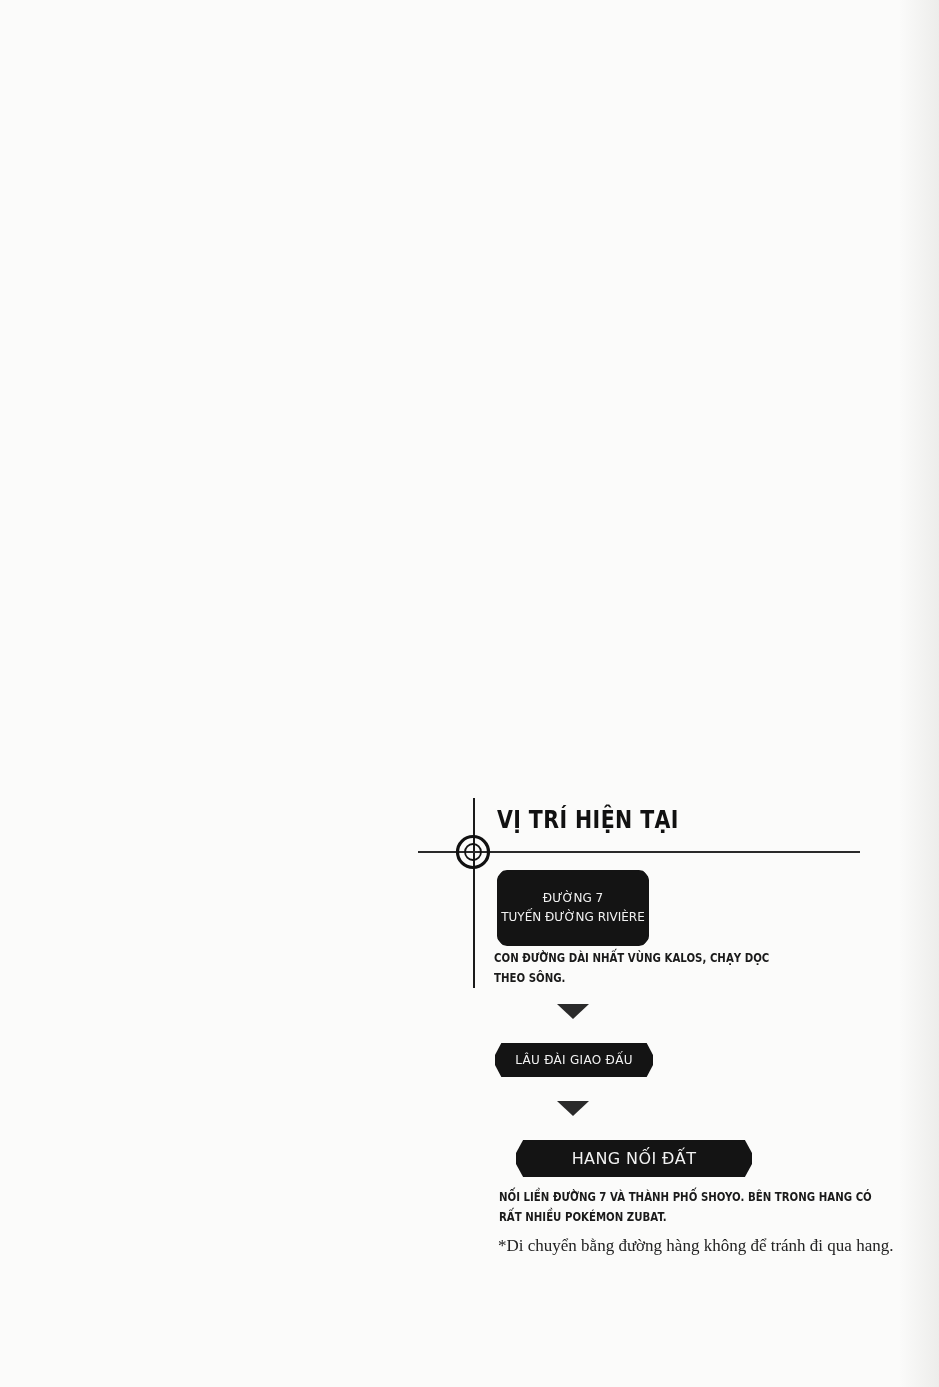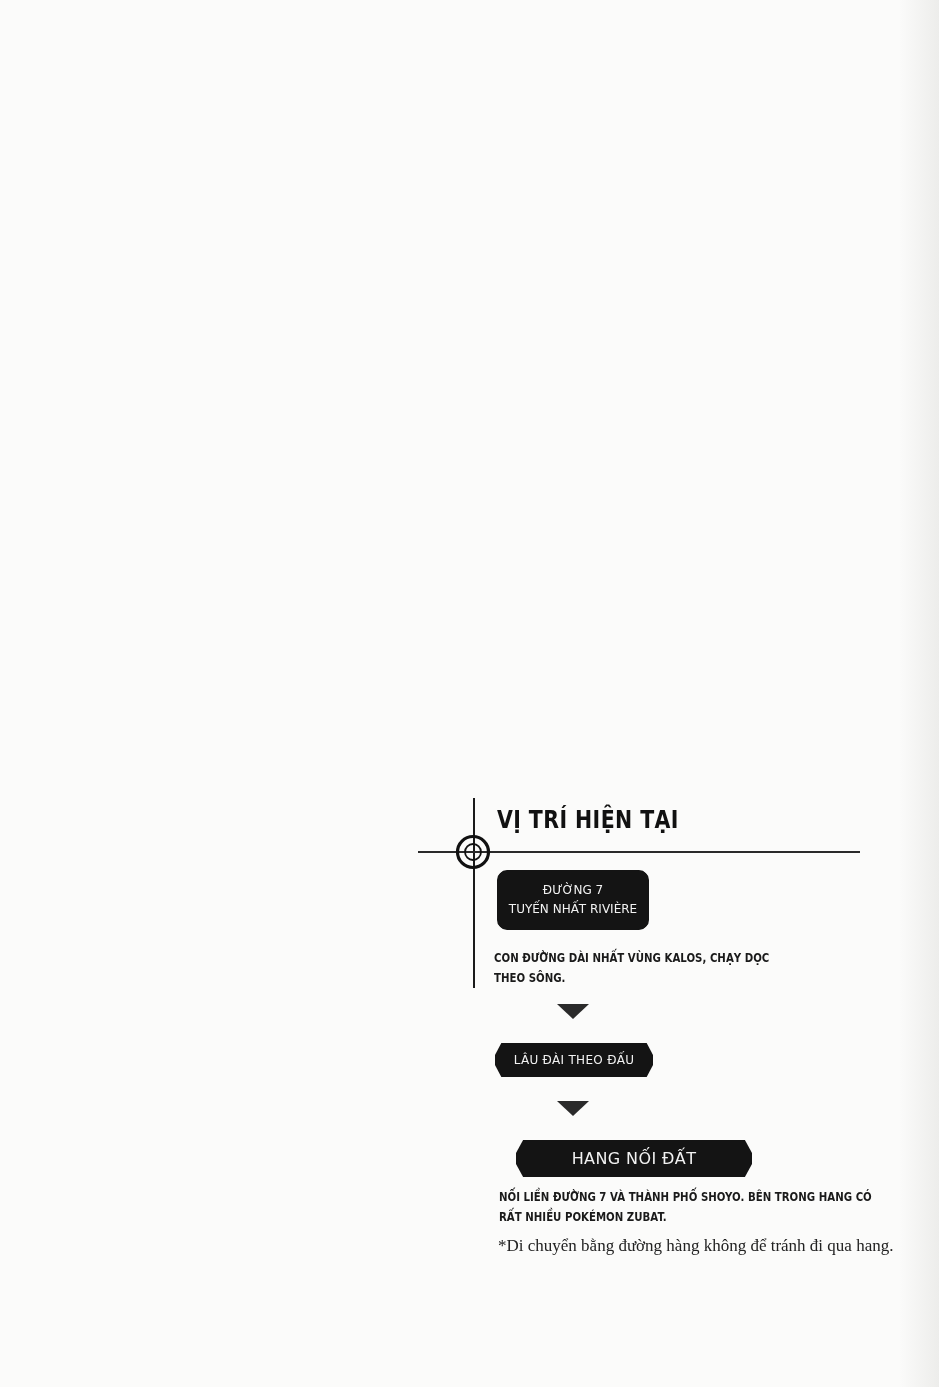--- a/index.html
+++ b/index.html
@@ -29,21 +29,21 @@
       font-family: "DejaVu Sans", sans-serif; font-weight: bold;
       font-size: 25px; letter-spacing: 0.5px; color: #111;
       transform: scaleX(0.82); transform-origin: left center; white-space: nowrap;
     }
     .plate {
       position: absolute; background: #141414; color: #f2f2f2;
       display: flex; align-items: center; justify-content: center; text-align: center;
       font-family: "DejaVu Sans", sans-serif;
     }
     .plate-1 {
-      left: 497px; top: 870px; width: 152px; height: 60px;
+      left: 497px; top: 870px; width: 152px; height: 76px;
       border-radius: 10px;
       clip-path: polygon(4% 0, 96% 0, 100% 10%, 100% 90%, 96% 100%, 4% 100%, 0 90%, 0 10%);
       flex-direction: column; font-size: 12px; line-height: 19px;
     }
     .plate-2 {
       left: 495px; top: 1043px; width: 158px; height: 34px;
       clip-path: polygon(4% 0, 96% 0, 100% 35%, 100% 65%, 96% 100%, 4% 100%, 0 65%, 0 35%);
       font-size: 12px; letter-spacing: 0.3px;
     }
     .plate-3 {
@@ -80,29 +80,29 @@
 
 <svg class="crosshair" viewBox="0 0 36 36">
   <circle cx="18" cy="18" r="15.5" fill="none" stroke="#111" stroke-width="3.2"></circle>
   <circle cx="18" cy="18" r="8" fill="none" stroke="#111" stroke-width="1.8"></circle>
 </svg>
 
 <div class="title">VỊ TRÍ HIỆN TẠI</div>
 
 <div class="plate plate-1">
   <span>ĐƯỜNG 7</span>
-  <span>TUYẾN NHẤT RIVIÈRE</span>
+  <span>TUYẾN ĐƯỜNG RIVIÈRE</span>
 </div>
 
 <div class="desc desc-1">CON ĐƯỜNG DÀI NHẤT VÙNG KALOS, CHẠY DỌC THEO SÔNG.</div>
 
 <div class="arrow arrow-1"></div>
 
 <div class="plate plate-2">
-  <span>LÂU ĐÀI THEO ĐẤU</span>
+  <span>LÂU ĐÀI GIAO ĐẤU</span>
 </div>
 
 <div class="arrow arrow-2"></div>
 
 <div class="plate plate-3">
   <span>HANG NỐI ĐẤT</span>
 </div>
 
 <div class="desc desc-2">NỐI LIỀN ĐƯỜNG 7 VÀ THÀNH PHỐ SHOYO. BÊN TRONG HANG CÓ RẤT NHIỀU POKÉMON ZUBAT.</div>
 

